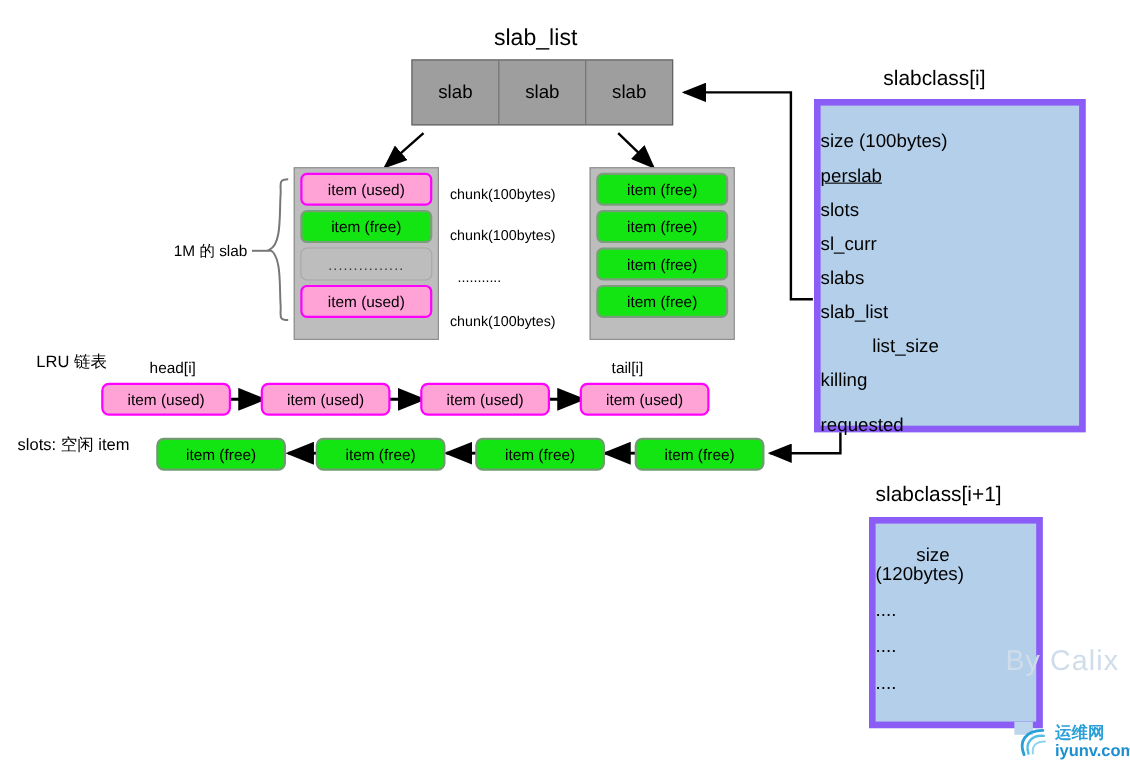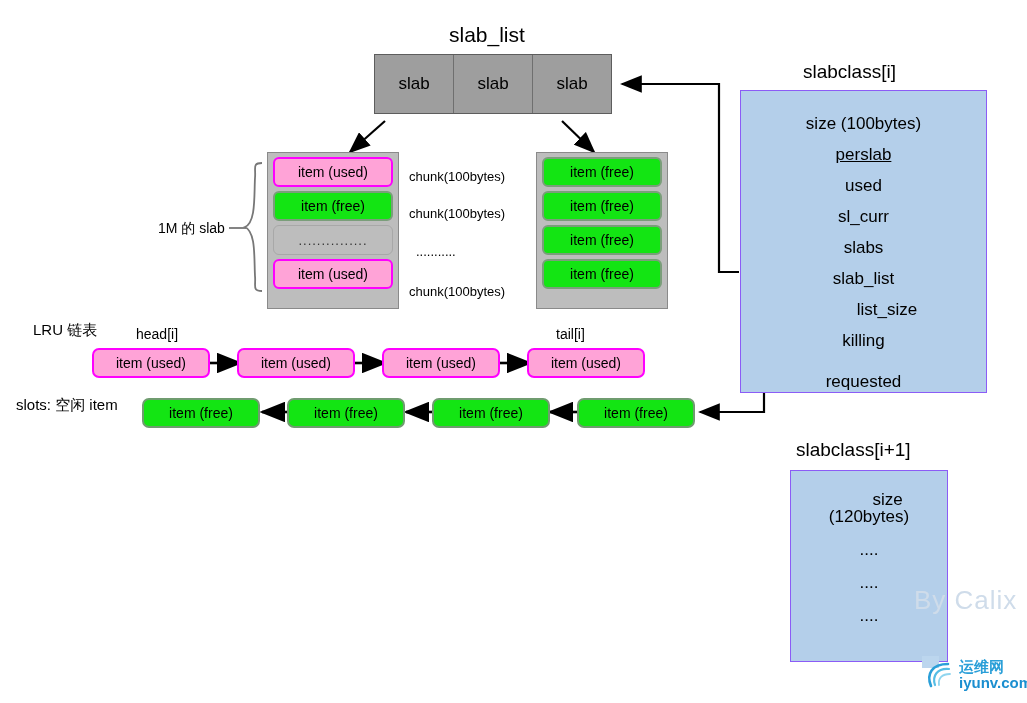--- a/index.html
+++ b/index.html
@@ -105,23 +105,23 @@
   }
   .node.free {
     background: #13e513;
     border: 2px solid #6f9c6f;
   }
 
   
   .sc-panel {
     position: absolute;
     background: #b4cfea;
-    border: 1px solid #8b5cf6;
-    box-sizing: border-box;
-    text-align: center;
+    border: 6px solid #8b5cf6;
+    box-sizing: border-box;
+    text-align: left;
   }
   .sc-panel .row {
     font-size: 17px;
     color: #000;
     line-height: 1;
   }
 
   
   #wires {
     position: absolute;
@@ -234,21 +234,21 @@
   <div class="node free" style="left:142px; top:398px; width:118px;">item (free)</div>
   <div class="node free" style="left:287px; top:398px; width:118px;">item (free)</div>
   <div class="node free" style="left:432px; top:398px; width:118px;">item (free)</div>
   <div class="node free" style="left:577px; top:398px; width:118px;">item (free)</div>
 
   <div class="label title-md" style="left:803px; top:62px;">slabclass[i]</div>
 
   <div class="sc-panel" id="sc-i" style="left:740px; top:90px; width:247px; height:303px; padding-top:24px;">
     <div class="row" style="margin-bottom:14px;">size (100bytes)</div>
     <div class="row" style="margin-bottom:14px;text-decoration:underline;">perslab</div>
-    <div class="row" style="margin-bottom:14px;">used</div>
+    <div class="row" style="margin-bottom:14px;">slots</div>
     <div class="row" style="margin-bottom:14px;">sl_curr</div>
     <div class="row" style="margin-bottom:14px;">slabs</div>
     <div class="row" style="margin-bottom:14px;">slab_list</div>
     <div class="row" style="margin-bottom:14px;padding-left:47px;">list_size</div>
     <div class="row" style="margin-bottom:24px;">killing</div>
     <div class="row">requested</div>
   </div>
 
   <div class="label title-md" style="left:796px; top:440px;">slabclass[i+1]</div>
 

